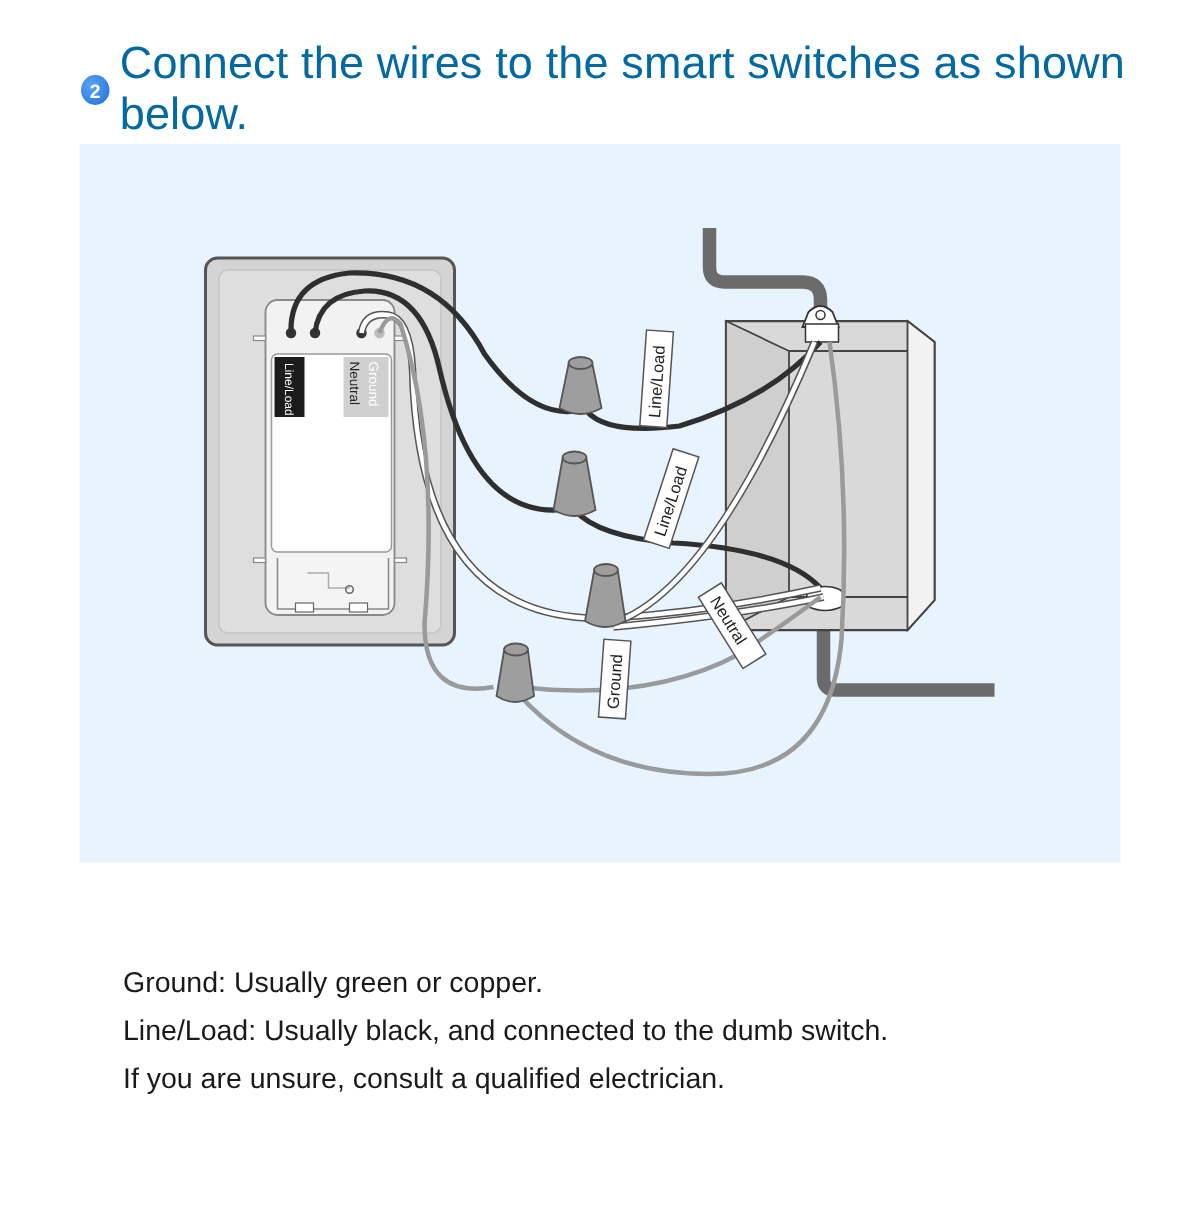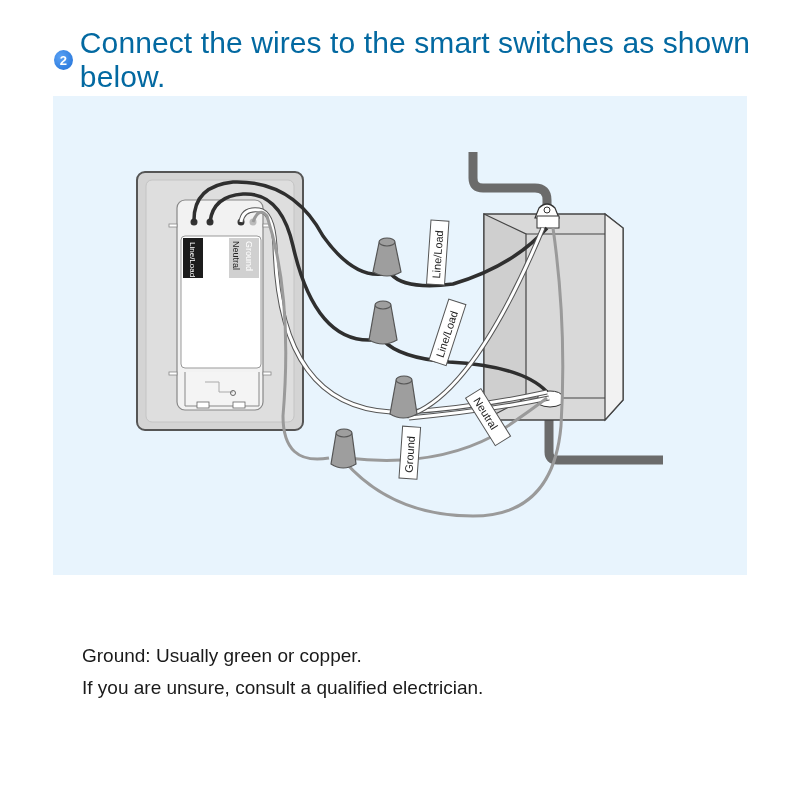--- a/index.html
+++ b/index.html
@@ -121,14 +121,15 @@
     </g>
     <g transform="translate(346,382) rotate(-86)">
       <rect x="0" y="0" width="52" height="18" fill="#fff" stroke="#555" stroke-width="1"></rect>
       <text class="lbl" x="6" y="13">Ground</text>
     </g>
   </svg>
 </div>
 
 <div class="notes">
   <div class="note-line">Ground: Usually green or copper.</div>
+  <div class="note-line">Line/Load: Usually black, and connected to the dumb switch.</div>
   <div class="note-line">If you are unsure, consult a qualified electrician.</div>
 </div>
 
 </body></html>

